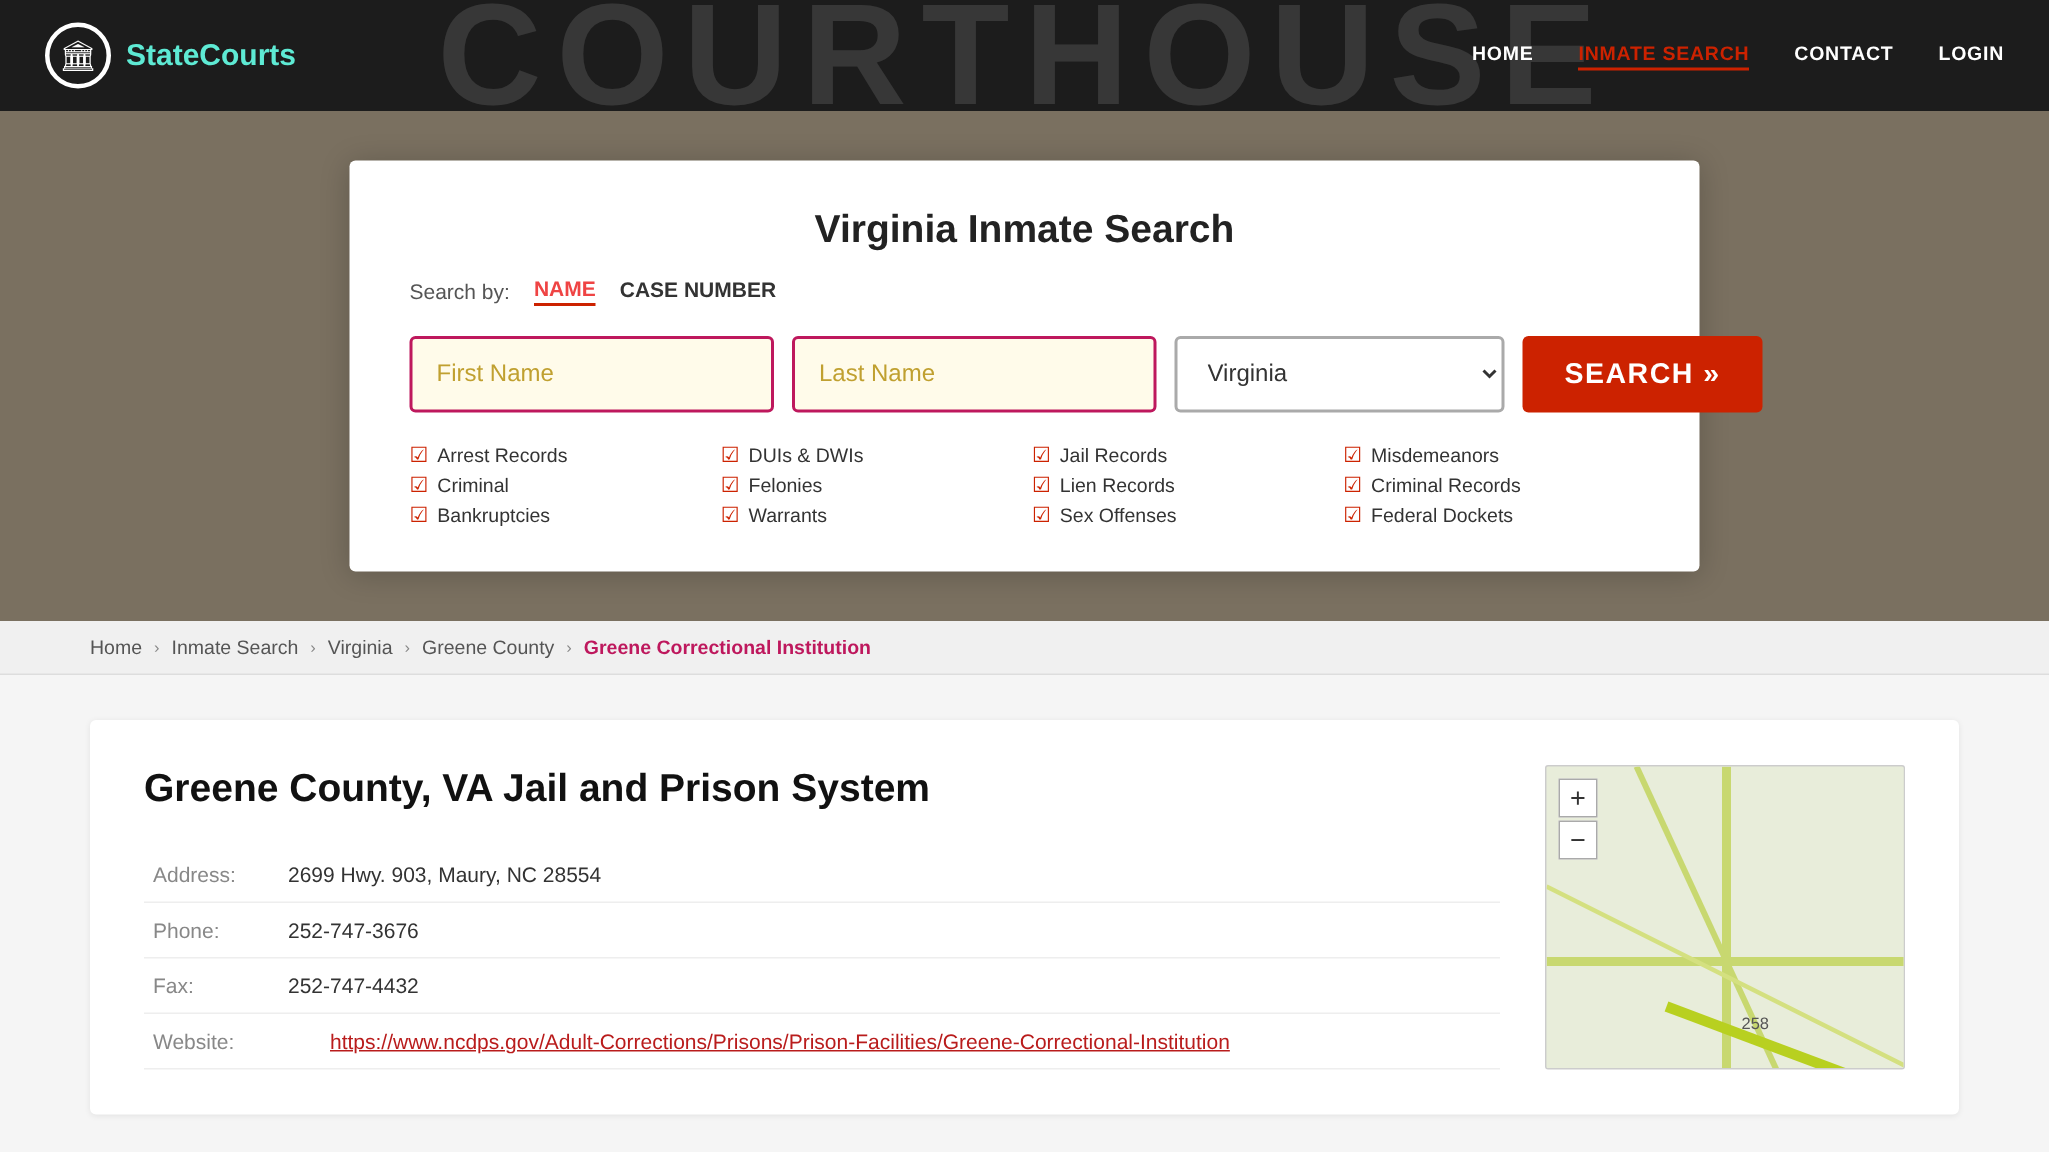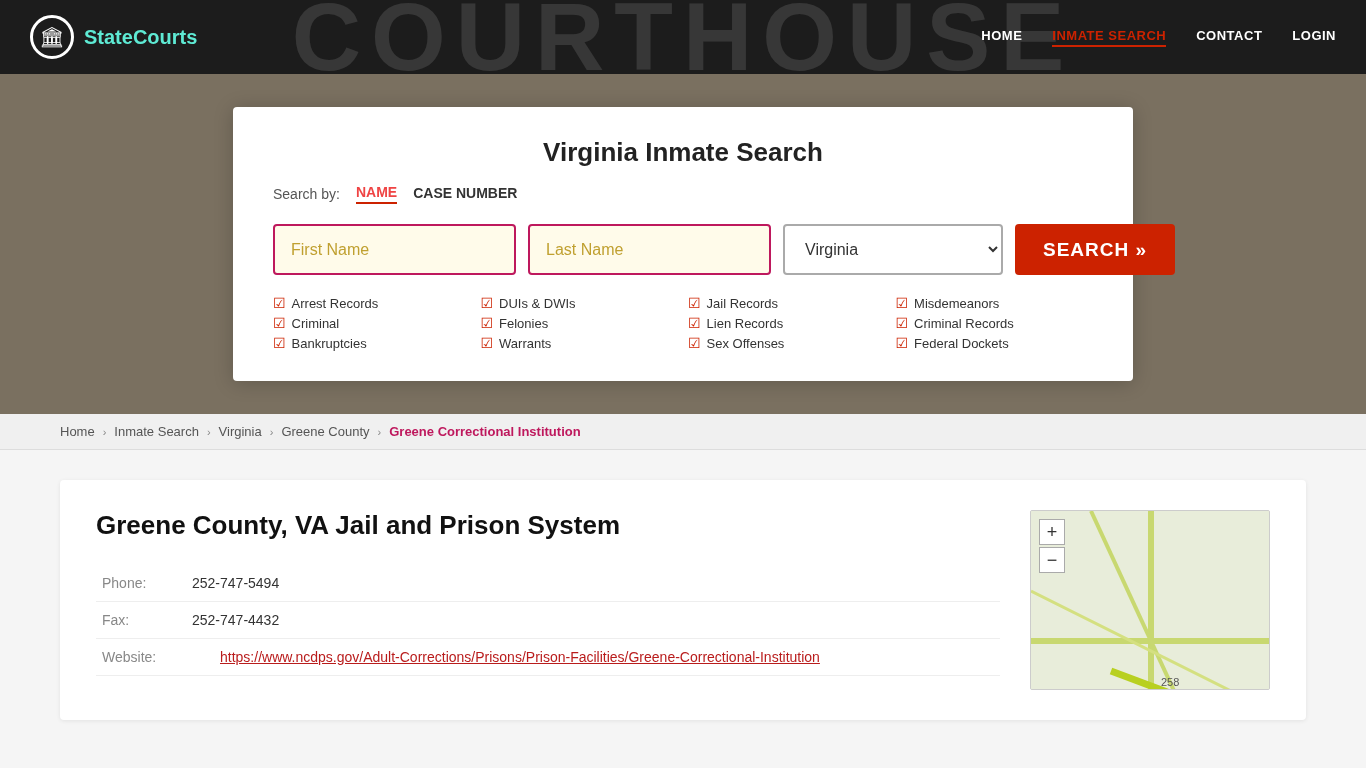--- a/index.html
+++ b/index.html
@@ -459,23 +459,27 @@
   <span class="breadcrumb-sep">›</span>
   <span class="breadcrumb-current">Greene Correctional Institution</span>
 </div>
 
 <div class="main-content">
   <div class="facility-card">
     <div class="facility-info">
       <h2 class="facility-title">Greene County, VA Jail and Prison System</h2>
       <table class="info-table">
         <tbody>
+            <tr>
+          <td class="info-label">Address:</td>
+          <td class="info-value">2699 Hwy. 903, Maury, NC 28554</td>
+        </tr>
         <tr>
           <td class="info-label">Phone:</td>
-          <td class="info-value">252-747-5494</td>
+          <td class="info-value">252-747-3676</td>
         </tr>
         <tr>
           <td class="info-label">Fax:</td>
           <td class="info-value">252-747-4432</td>
         </tr>
         <tr>
           <td class="info-label">Website:</td>
           <td class="info-value">
             <a class="info-link">https://www.ncdps.gov/Adult-Corrections/Prisons/Prison-Facilities/Greene-Correctional-Institution</a>
           </td>

